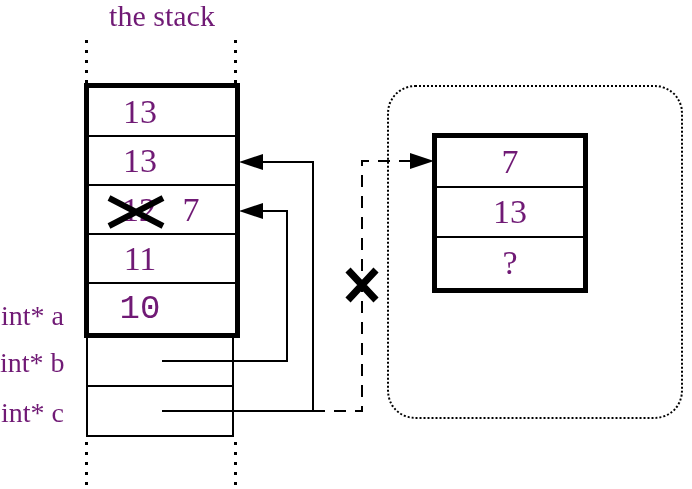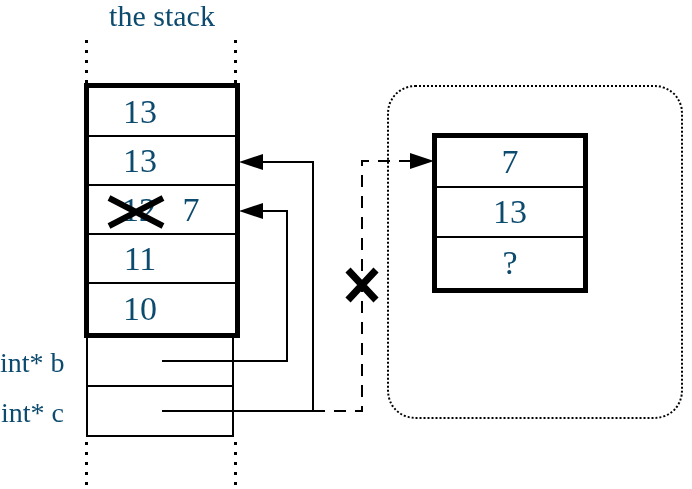--- a/index.html
+++ b/index.html
@@ -5,21 +5,21 @@
   html, body {
     margin: 0;
     padding: 0;
     background: #ffffff;
   }
   #canvas {
     position: relative;
     width: 692px;
     height: 489px;
     background: #ffffff;
-    color: #0c4a6e;
+    color: #701a75;
     font-family: "Liberation Serif", serif;
     overflow: hidden;
   }
   .title {
     position: absolute;
     top: 0px;
     font-size: 30px;
     line-height: 32px;
     text-align: center;
     white-space: nowrap;
@@ -46,21 +46,21 @@
     display: flex;
     align-items: center;
     justify-content: center;
     font-size: 34px;
   }
   #stack-box .cell {
     height: 49px;
     border-bottom: 2px solid #000;
     position: relative;
   }
-  #stack-box .cell:last-child { border-bottom: none; }
+  #stack-box .cell:last-child { border-bottom: none; font-family: Liberation Mono, monospace; }
   #stack-box .cell .num { transform: translateX(-22px); }
 
   #stack-cell-crossed .old-num {
     position: absolute;
     left: 20px; top: 0;
     width: 60px; height: 47px;
     display: flex; align-items: center; justify-content: center;
   }
   #stack-cell-crossed .new-num {
     position: absolute;
@@ -157,20 +157,21 @@
     <div class="cell">
       <span class="num">10</span>
     </div>
   </div>
 
   <div id="stack-vars">
     <div class="var-cell"></div>
     <div class="var-cell"></div>
   </div>
 
+  <div class="var-label" id="var-a">int* a</div>
   <div class="var-label" id="var-b">int* b</div>
   <div class="var-label" id="var-c">int* c</div>
 
   <div id="heap-region"></div>
 
   <div id="heap-box">
     <div class="cell">
       <span>7</span>
     </div>
     <div class="cell">

